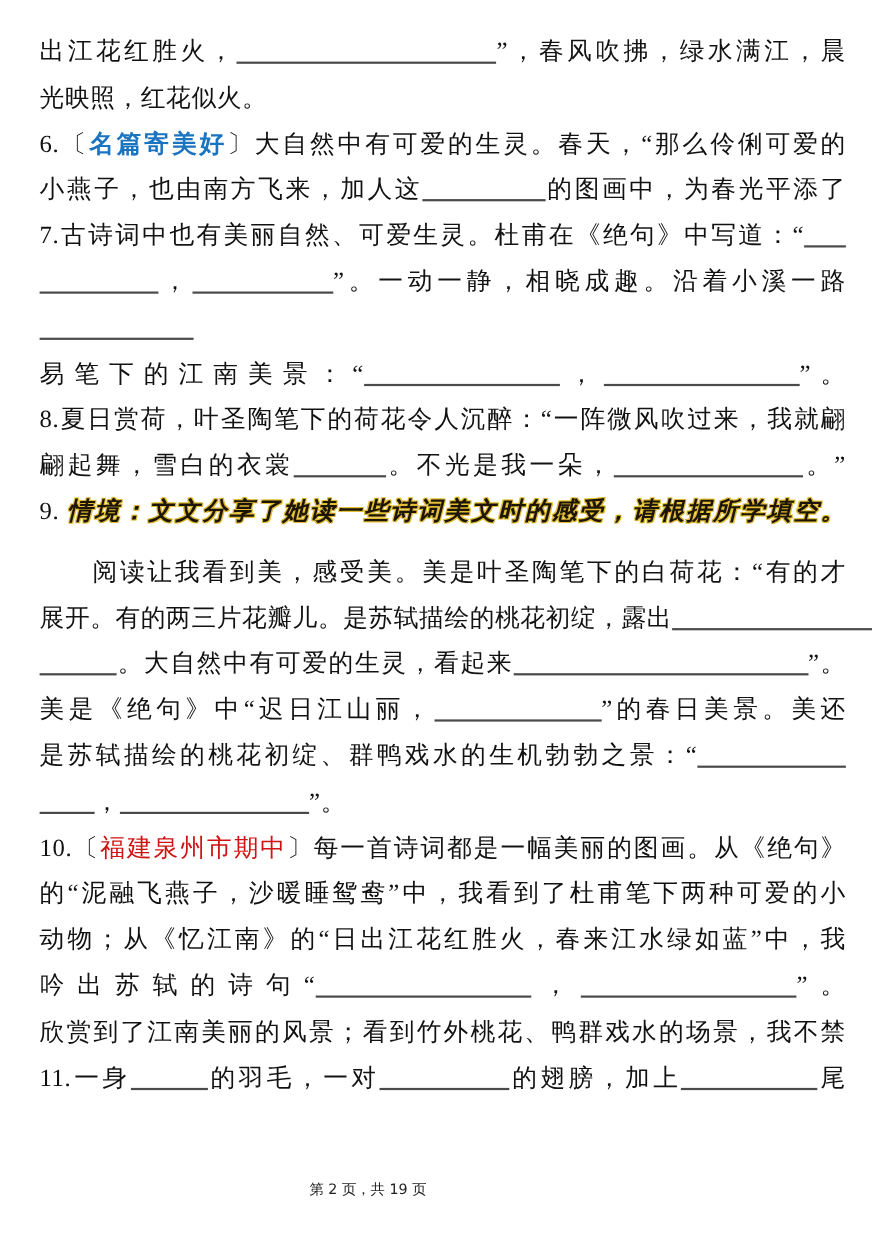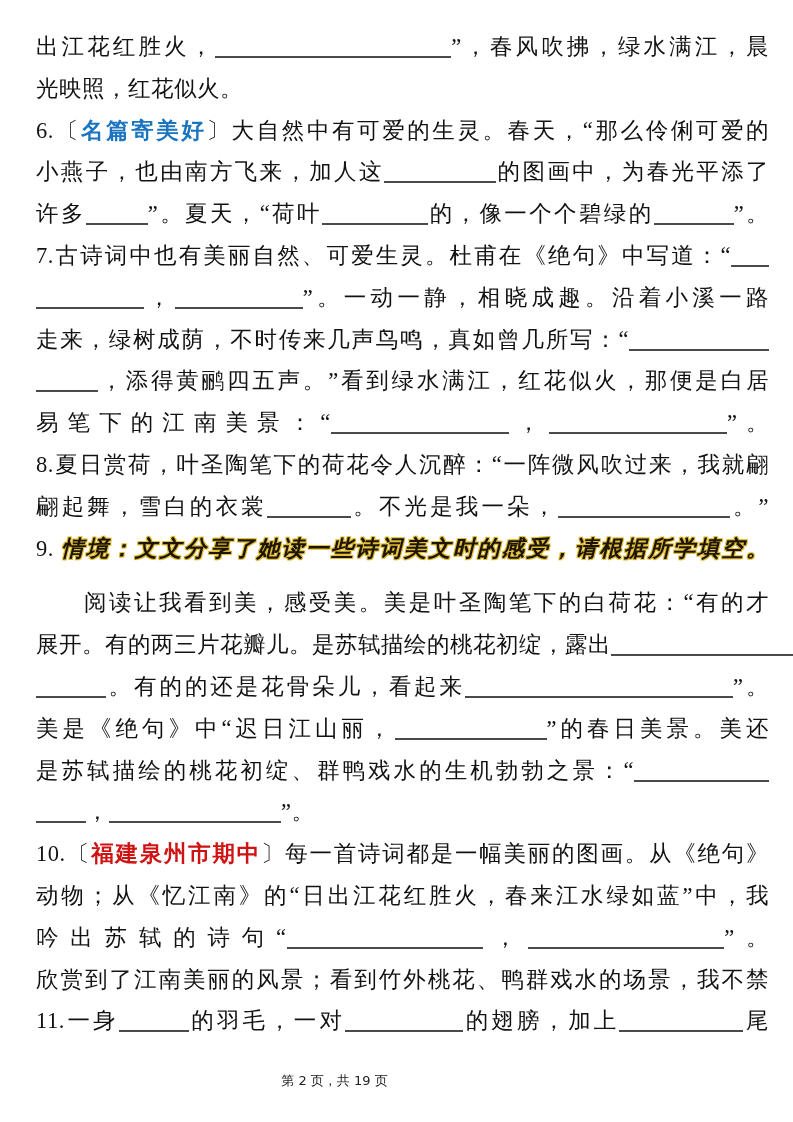--- a/index.html
+++ b/index.html
@@ -30,21 +30,21 @@
     text-align:left;
     text-align-last:left;
   }
   .seg{letter-spacing:0.5px;text-align:right;}
   .seg.blue{
     color:var(--tag-blue,#1b74bf);
     font-weight:bold;
   }
   .seg.red{
     color:var(--tag-red,#cf1212);
-    font-weight:bold;
+    font-weight:normal;
   }
   .seg.hl{
     font-weight:bold;
     color:#1c1504;
     text-shadow:
       1px 1px 0 var(--hl-gold,#e2bd35),
      -1px -1px 0 var(--hl-gold,#e2bd35),
       1px -1px 0 var(--hl-gold,#e2bd35),
      -1px 1px 0 var(--hl-gold,#e2bd35);
     font-style: italic;
@@ -67,35 +67,34 @@
 </style>
 </head>
 <body>
 
 <div class="page">
   <div class="lines">
       <div class="line"><span class="seg text">出江花红胜火，</span><span class="blank" style="width: 236px;"></span><span class="seg text">”，春风吹拂，绿水满江，晨</span></div>
       <div class="line left"><span class="seg text">光映照，红花似火。</span></div>
       <div class="line"><span class="seg text">6.〔</span><span class="seg blue">名篇寄美好</span><span class="seg text">〕大自然中有可爱的生灵。春天，“那么伶俐可爱的</span></div>
       <div class="line"><span class="seg text">小燕子，也由南方飞来，加人这</span><span class="blank" style="width: 112px;"></span><span class="seg text">的图画中，为春光平添了</span></div>
-      <div class="line"><span class="seg text">许多</span><span class="blank" style="width: 62px;"></span><span class="seg text">”。夏天，“荷叶</span><span class="blank" style="width: 106px;"></span><span class="seg text">的，像一个个碧绿的</span><span class="blank" style="width: 80px;"></span><span class="seg text">”。</span></div>
       <div class="line"><span class="seg text">7.古诗词中也有美丽自然、可爱生灵。杜甫在《绝句》中写道：“</span><span class="blank" style="width: 38px;"></span></div>
       <div class="line"><span class="blank" style="width: 108px;"></span><span class="seg text">，</span><span class="blank" style="width: 128px;"></span><span class="seg text">”。一动一静，相晓成趣。沿着小溪一路</span></div>
-      <div class="line"><span class="seg text">走来，绿树成荫，不时传来几声鸟鸣，真如曾几所写：“</span><span class="blank" style="width: 140px;"></span></div>
-      <div class="line"><span class="blank" style="width: 62px;"></span><span class="seg text">，添得黄鹂四五声。”看到绿水满江，红花似火，那便是白居</span></div>
+      <div class="line"><span class="blank" style="width: 140px;"></span></div>
       <div class="line"><span class="seg text">易笔下的江南美景：“</span><span class="blank" style="width: 178px;"></span><span class="seg text">，</span><span class="blank" style="width: 178px;"></span><span class="seg text">”。</span></div>
       <div class="line"><span class="seg text">8.夏日赏荷，叶圣陶笔下的荷花令人沉醉：“一阵微风吹过来，我就翩</span></div>
       <div class="line"><span class="seg text">翩起舞，雪白的衣裳</span><span class="blank" style="width: 84px;"></span><span class="seg text">。不光是我一朵，</span><span class="blank" style="width: 172px;"></span><span class="seg text">。”</span></div>
       <div class="line"><span class="seg text">9. </span><span class="seg hl">情境：文文分享了她读一些诗词美文时的感受，请根据所学填空。</span></div>
       <div class="line" style="padding-left: 48px; margin-top: 13px;"><span class="seg text">阅读让我看到美，感受美。美是叶圣陶笔下的白荷花：“有的才</span></div>
       <div class="line"><span class="seg text">展开。有的两三片花瓣儿。是苏轼描绘的桃花初绽，露出</span><span class="blank" style="width: 200px;"></span></div>
-      <div class="line"><span class="blank" style="width: 70px;"></span><span class="seg text">。有的的还是花骨朵儿，看起来</span><span class="blank" style="width: 268px;"></span><span class="seg text">”。</span></div>
+      <div class="line"><span class="blank" style="width: 70px;"></span><span class="seg text">。大自然中有可爱的生灵，看起来</span><span class="blank" style="width: 268px;"></span><span class="seg text">”。</span></div>
       <div class="line"><span class="seg text">美是《绝句》中“迟日江山丽，</span><span class="blank" style="width: 152px;"></span><span class="seg text">”的春日美景。美还</span></div>
       <div class="line"><span class="seg text">是苏轼描绘的桃花初绽、群鸭戏水的生机勃勃之景：“</span><span class="blank" style="width: 135px;"></span></div>
       <div class="line left"><span class="blank" style="width: 50px;"></span><span class="seg text">，</span><span class="blank" style="width: 172px;"></span><span class="seg text">”。</span></div>
       <div class="line"><span class="seg text">10.〔</span><span class="seg red">福建泉州市期中</span><span class="seg text">〕每一首诗词都是一幅美丽的图画。从《绝句》</span></div>
+      <div class="line"><span class="seg text">的“泥融飞燕子，沙暖睡鸳鸯”中，我看到了杜甫笔下两种可爱的小</span></div>
       <div class="line"><span class="seg text">动物；从《忆江南》的“日出江花红胜火，春来江水绿如蓝”中，我</span></div>
       <div class="line"><span class="seg text">吟出苏轼的诗句“</span><span class="blank" style="width: 196px;"></span><span class="seg text">，</span><span class="blank" style="width: 196px;"></span><span class="seg text">”。</span></div>
       <div class="line"><span class="seg text">欣赏到了江南美丽的风景；看到竹外桃花、鸭群戏水的场景，我不禁</span></div>
       <div class="line"><span class="seg text">11.一身</span><span class="blank" style="width: 70px;"></span><span class="seg text">的羽毛，一对</span><span class="blank" style="width: 118px;"></span><span class="seg text">的翅膀，加上</span><span class="blank" style="width: 124px;"></span><span class="seg text">尾</span></div>
     </div>
   <div class="footer">第 2 页，共 19 页</div>
 </div>
 
 </body></html>

